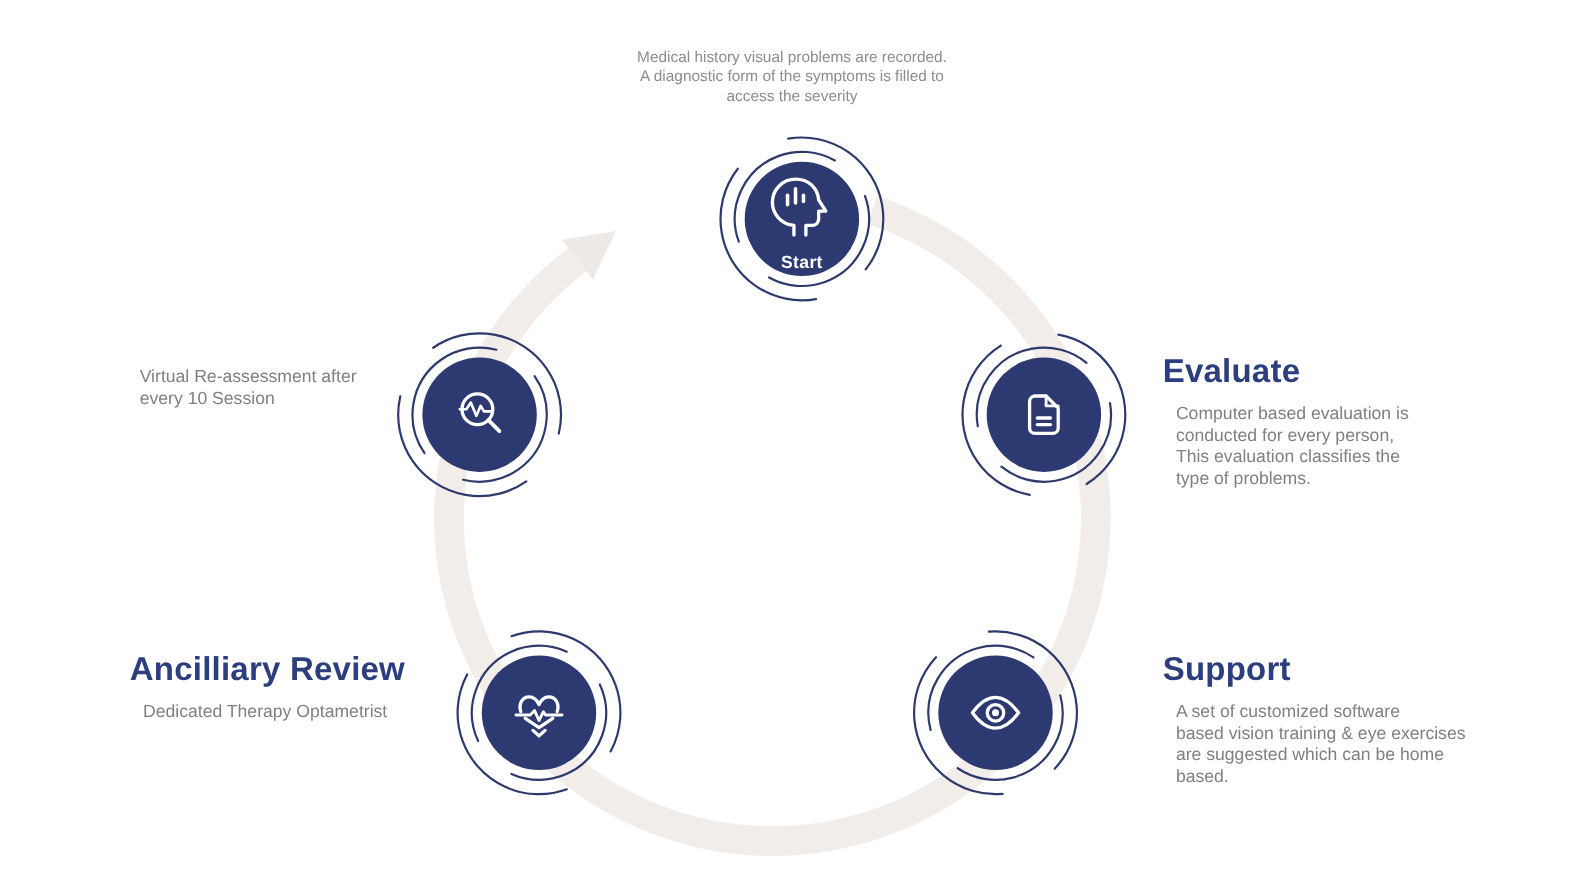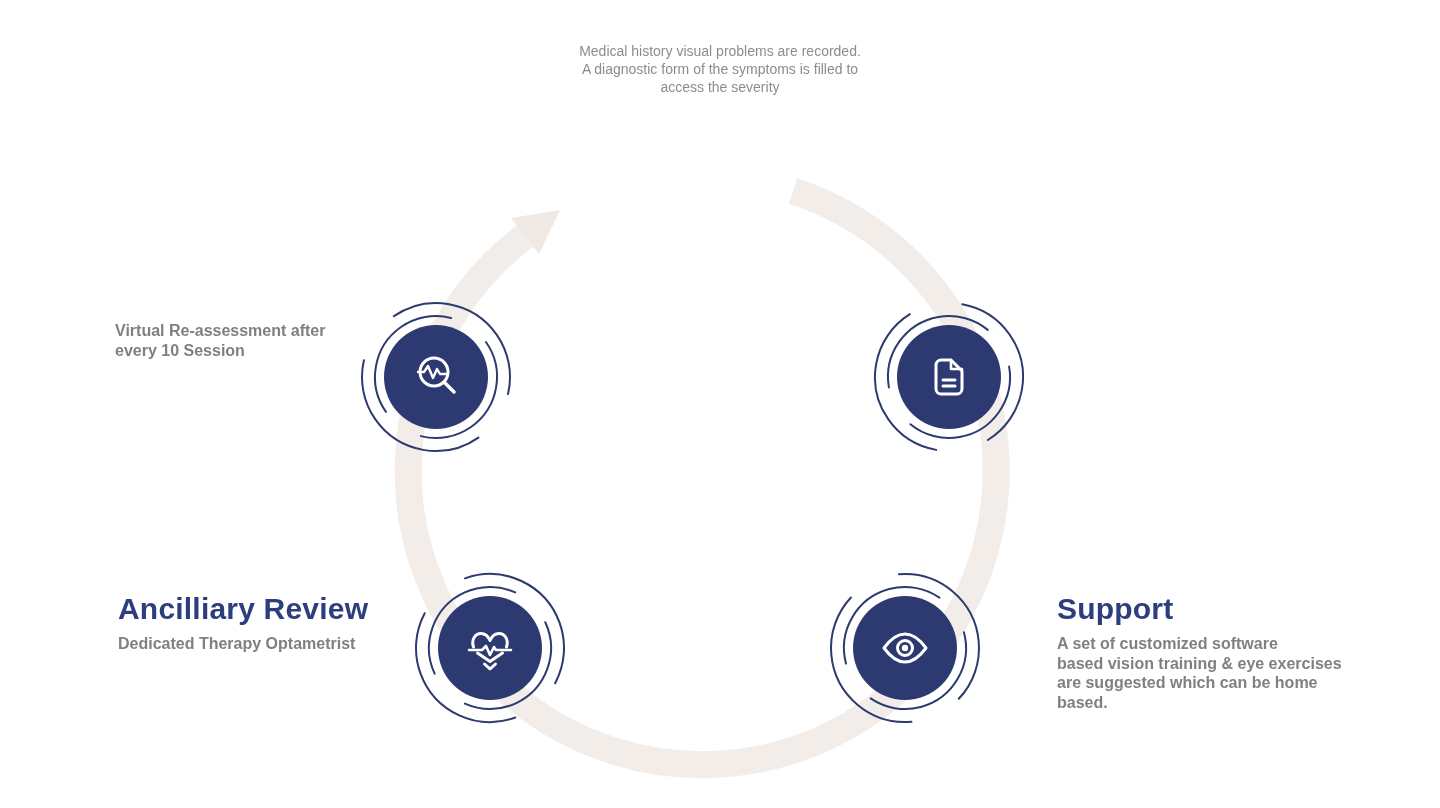--- a/index.html
+++ b/index.html
@@ -21,23 +21,22 @@
   .start-label {
     font-family:"Liberation Sans", sans-serif; font-size:16px; font-weight:bold;
     letter-spacing:0.3px;
   }
   .text-block { position:absolute; z-index:2; }
   .text-block h2 {
     margin:0 0 8px 0; font-size:30px; font-weight:bold; color:var(--title);
     letter-spacing:0.2px;
   }
   .text-block .desc {
-    margin:0; font-size:16px; line-height:19.5px; color:var(--body);
+    margin:12px; font-size:16px; line-height:19.5px; color:var(--body);
     white-space:pre-line;
-    font-weight:bold;
   }
   .tb-review      { left:115px;  top:321px; width:250px; }
   .tb-evaluate    { left:1057px; top:321px; width:280px; }
   .tb-therapy     { left:1057px; top:592px; width:300px; }
   .tb-ancilliary  { left:118px;  top:592px; width:310px; }
   .node-start      { left:639px; top:109px; }
   .node-review     { left:346px; top:287px; }
   .node-evaluate   { left:859px; top:287px; }
   .node-ancilliary { left:400px; top:558px; }
   .node-therapy    { left:815px; top:558px; }
@@ -49,20 +48,34 @@
 
   <svg class="bg-arc-svg" width="1440" height="808" viewBox="0 0 1440 808">
     <path d="M 793,191 A 294,294 0 1 1 525,236" fill="none" stroke-width="27" stroke="#f2ede9"></path>
     <polygon points="560,210 539,254 511,218" fill="#efe9e5"></polygon>
   </svg>
 
   <div class="caption">Medical history visual problems are recorded.
 A diagnostic form of the symptoms is filled to
 access the severity</div>
 
+  <div class="node node-start">
+    <svg width="180" height="180" viewBox="0 0 180 180">
+      <circle class="ring" cx="90" cy="90" r="74" stroke-dasharray="178 54.5" transform="rotate(80 90 90)"></circle>
+      <circle class="ring" cx="90" cy="90" r="61" stroke-dasharray="148 43.5" transform="rotate(-20 90 90)"></circle>
+      <circle class="node-circle" cx="90" cy="90" r="52"></circle>
+      <g transform="translate(90,80) scale(1.45)">
+        <path class="icon-stroke" stroke-width="2.1" d="M -5,17 V 11 C -13,10 -18.5,4 -18.5,-3.5 C -18.5,-11.5 -12,-18 -4,-18 C 4,-18 10,-12.5 10.5,-5 L 15,2 H 10.5 V 7 C 10.5,9.2 8.7,11 6.5,11 H 2.5 V 17"></path>
+        <path class="icon-stroke" stroke-width="2.2" d="M -9,-8 V -2"></path>
+        <path class="icon-stroke" stroke-width="2.2" d="M -4,-12 V -3"></path>
+        <path class="icon-stroke" stroke-width="2.2" d="M 1,-8 V -4"></path>
+      </g>
+      <text class="start-label" x="90" y="135" text-anchor="middle" fill="#ffffff">Start</text>
+    </svg>
+  </div>
 
   <div class="node node-review">
     <svg width="180" height="180" viewBox="0 0 180 180">
       <circle class="ring" cx="90" cy="90" r="74" stroke-dasharray="178 54.5" transform="rotate(55 90 90)"></circle>
       <circle class="ring" cx="90" cy="90" r="61" stroke-dasharray="148 43.5" transform="rotate(-35 90 90)"></circle>
       <circle class="node-circle" cx="90" cy="90" r="52"></circle>
       <g transform="translate(90,88)">
         <circle class="icon-stroke" stroke-width="3" cx="-2" cy="-3" r="14"></circle>
         <path class="icon-stroke" stroke-width="3.5" d="M 8,7 L 18,17"></path>
         <path class="icon-stroke" stroke-width="2.4" d="M -18,-3 H -12 L -8,-9 L -3,3 L 1,-6 L 4,-1 H 10"></path>
@@ -109,20 +122,27 @@
         <circle cx="0" cy="0" r="3.2" fill="#ffffff"></circle>
       </g>
     </svg>
   </div>
 
   <div class="text-block tb-review">
     <p class="desc">Virtual Re-assessment after
 every 10 Session</p>
   </div>
 
+  <div class="text-block tb-evaluate">
+    <h2>Evaluate</h2>
+    <p class="desc">Computer based evaluation is
+conducted for every person,
+This evaluation classifies the
+type of problems.</p>
+  </div>
 
   <div class="text-block tb-therapy">
     <h2>Support</h2>
     <p class="desc">A set of customized software
 based vision training &amp; eye exercises
 are suggested which can be home
 based.</p>
   </div>
 
   <div class="text-block tb-ancilliary">

